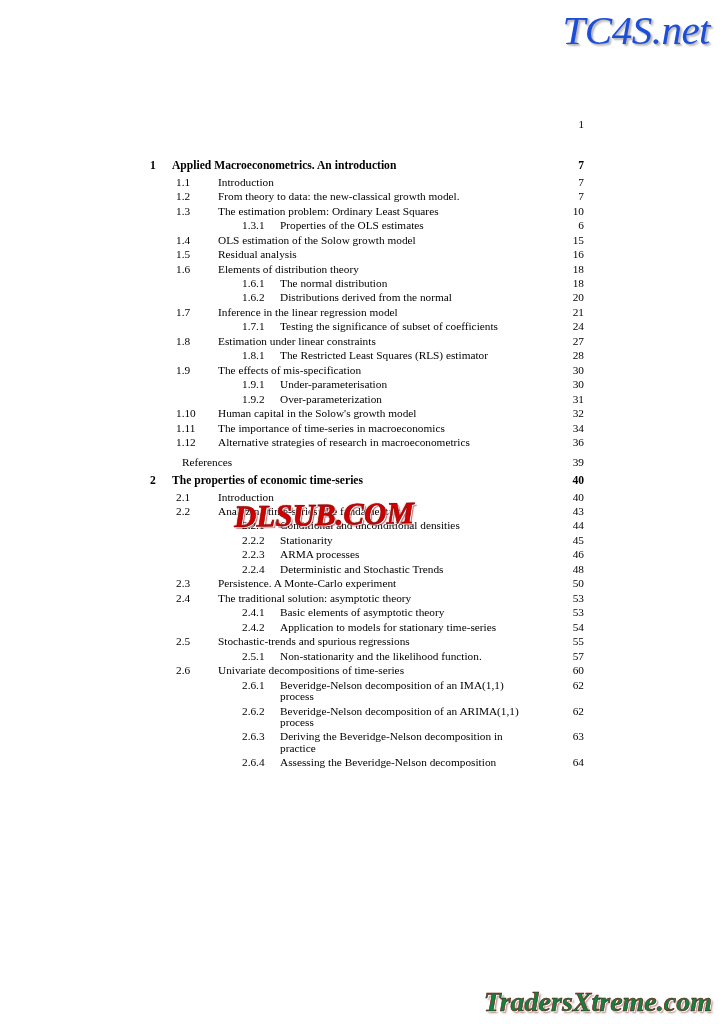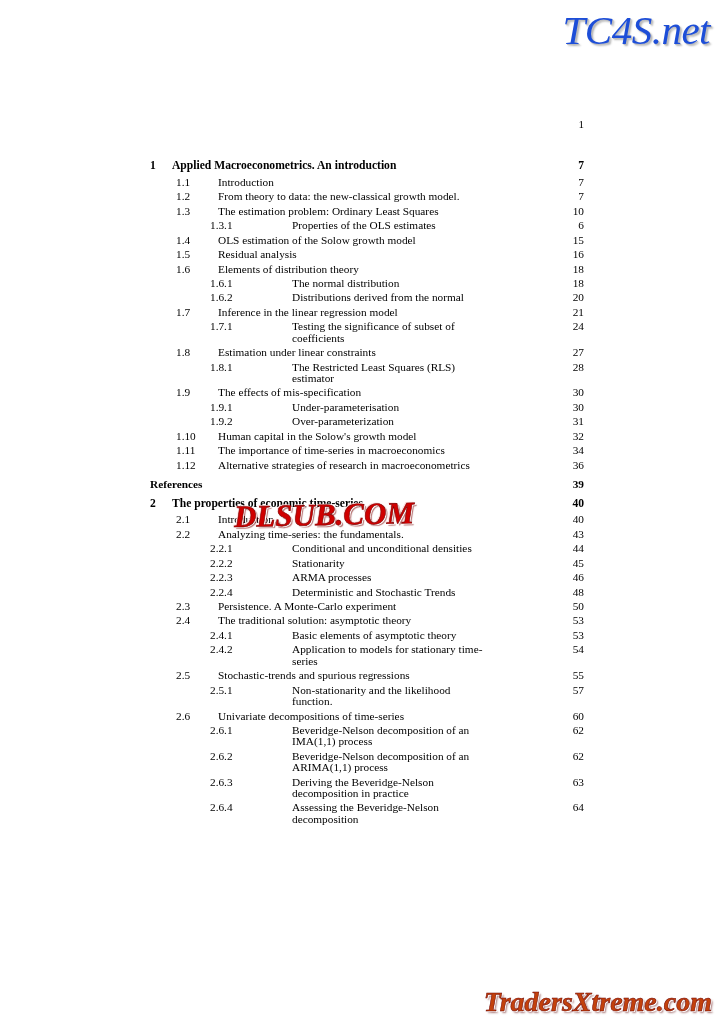--- a/index.html
+++ b/index.html
@@ -46,21 +46,21 @@
     padding: 2px 6px;
   }
   .wm-bottom {
     position: absolute;
     bottom: 6px;
     right: 12px;
     font-family: "Liberation Serif", serif;
     font-size: 28px;
     font-weight: bold;
     font-style: italic;
-    color: #c2410c;
+    color: #15803d;
     text-shadow: 1px 1px 0 #ffffff, 2px 2px 2px rgba(90,0,0,0.5);
     -webkit-text-stroke: 0.5px #6d0000;
   }
 
   
   .page {
     position: absolute;
     top: 0;
     left: 0;
     width: 724px;
@@ -101,24 +101,24 @@
   .pageno {
     flex: 0 0 34px;
     text-align: right;
   }
 
   
   .lvl-chap  .num { width: 22px; }
   .lvl-chap        { font-weight: bold; font-size: 11.6px; margin-top: 2px; margin-bottom: 5px; }
   .lvl-sec         { margin-left: 26px; gap: 10px; }
   .lvl-sec   .num  { width: 32px; }
-  .lvl-sub         { margin-left: 60px; gap: 44px; }
+  .lvl-sub         { margin-left: 92px; }
   .lvl-sub   .num  { width: 38px; }
 
-  .lvl-ref   { font-weight: bold; margin-top: 8px; margin-bottom: 7px; }
+  .lvl-ref   { font-weight: normal; margin-top: 8px; margin-bottom: 7px; margin-left: 32px; }
   .lvl-ref   .title { padding-left: 0; }
 </style>
 </head>
 <body>
 
 <div class="page">
 
   <div class="folio">1</div>
 
   <div class="toc" id="toc-root">

